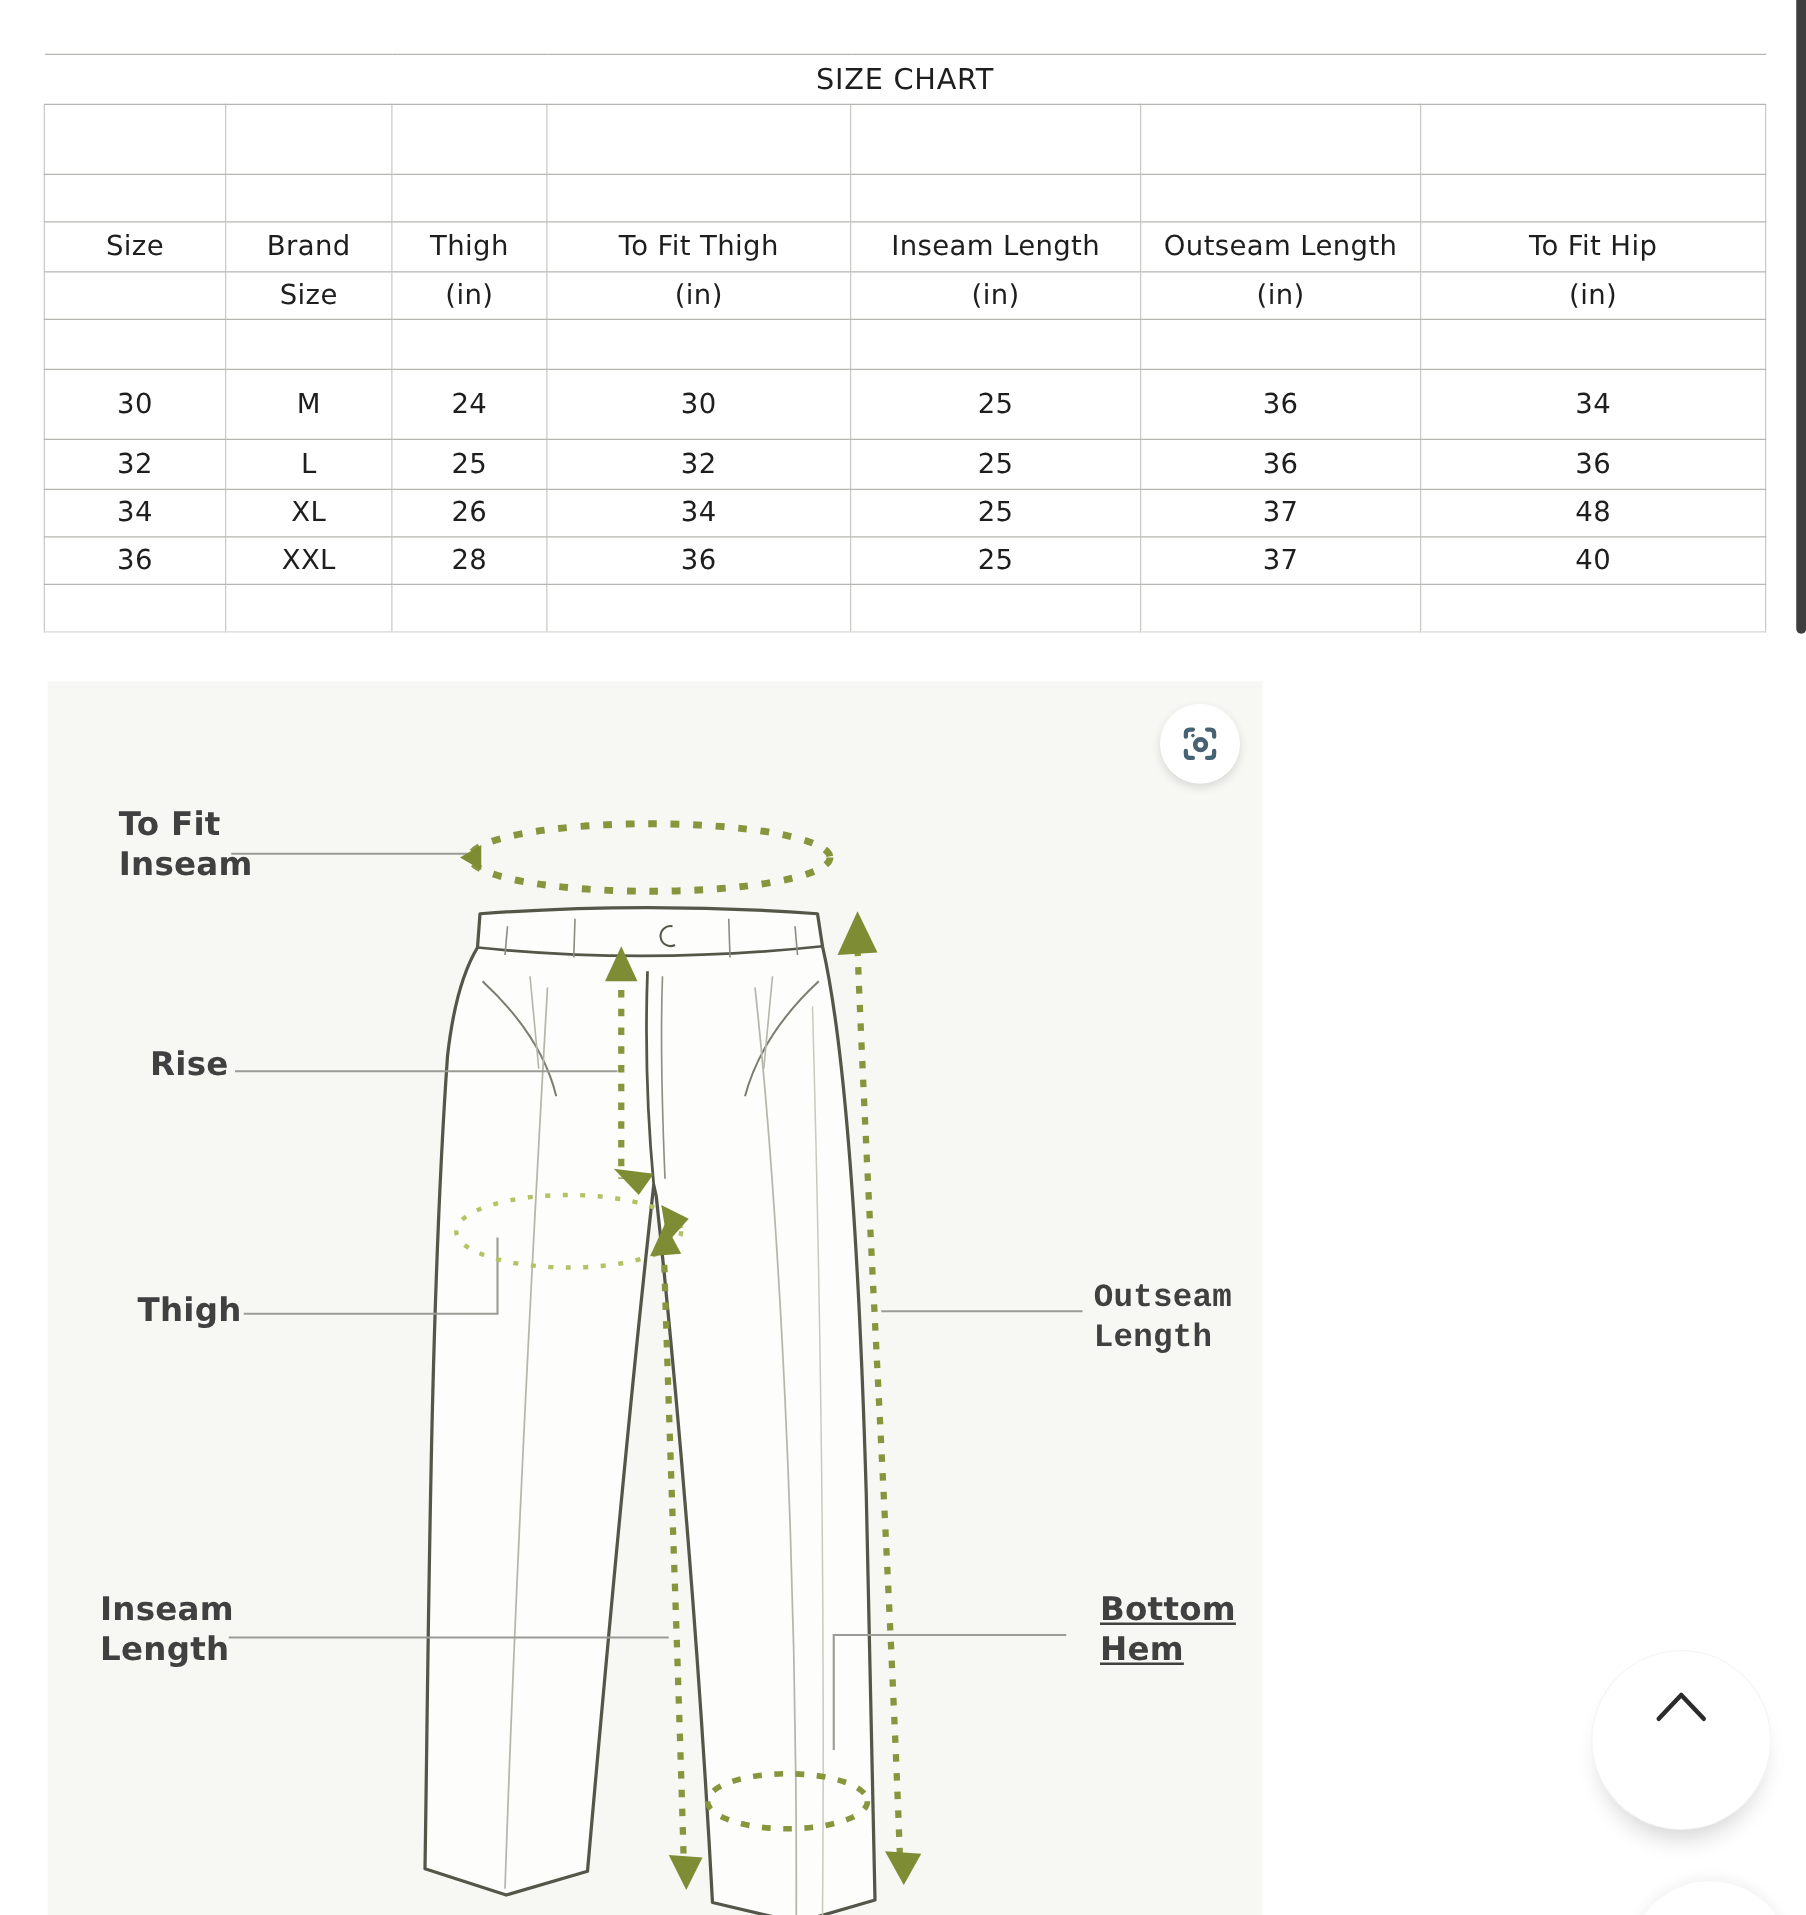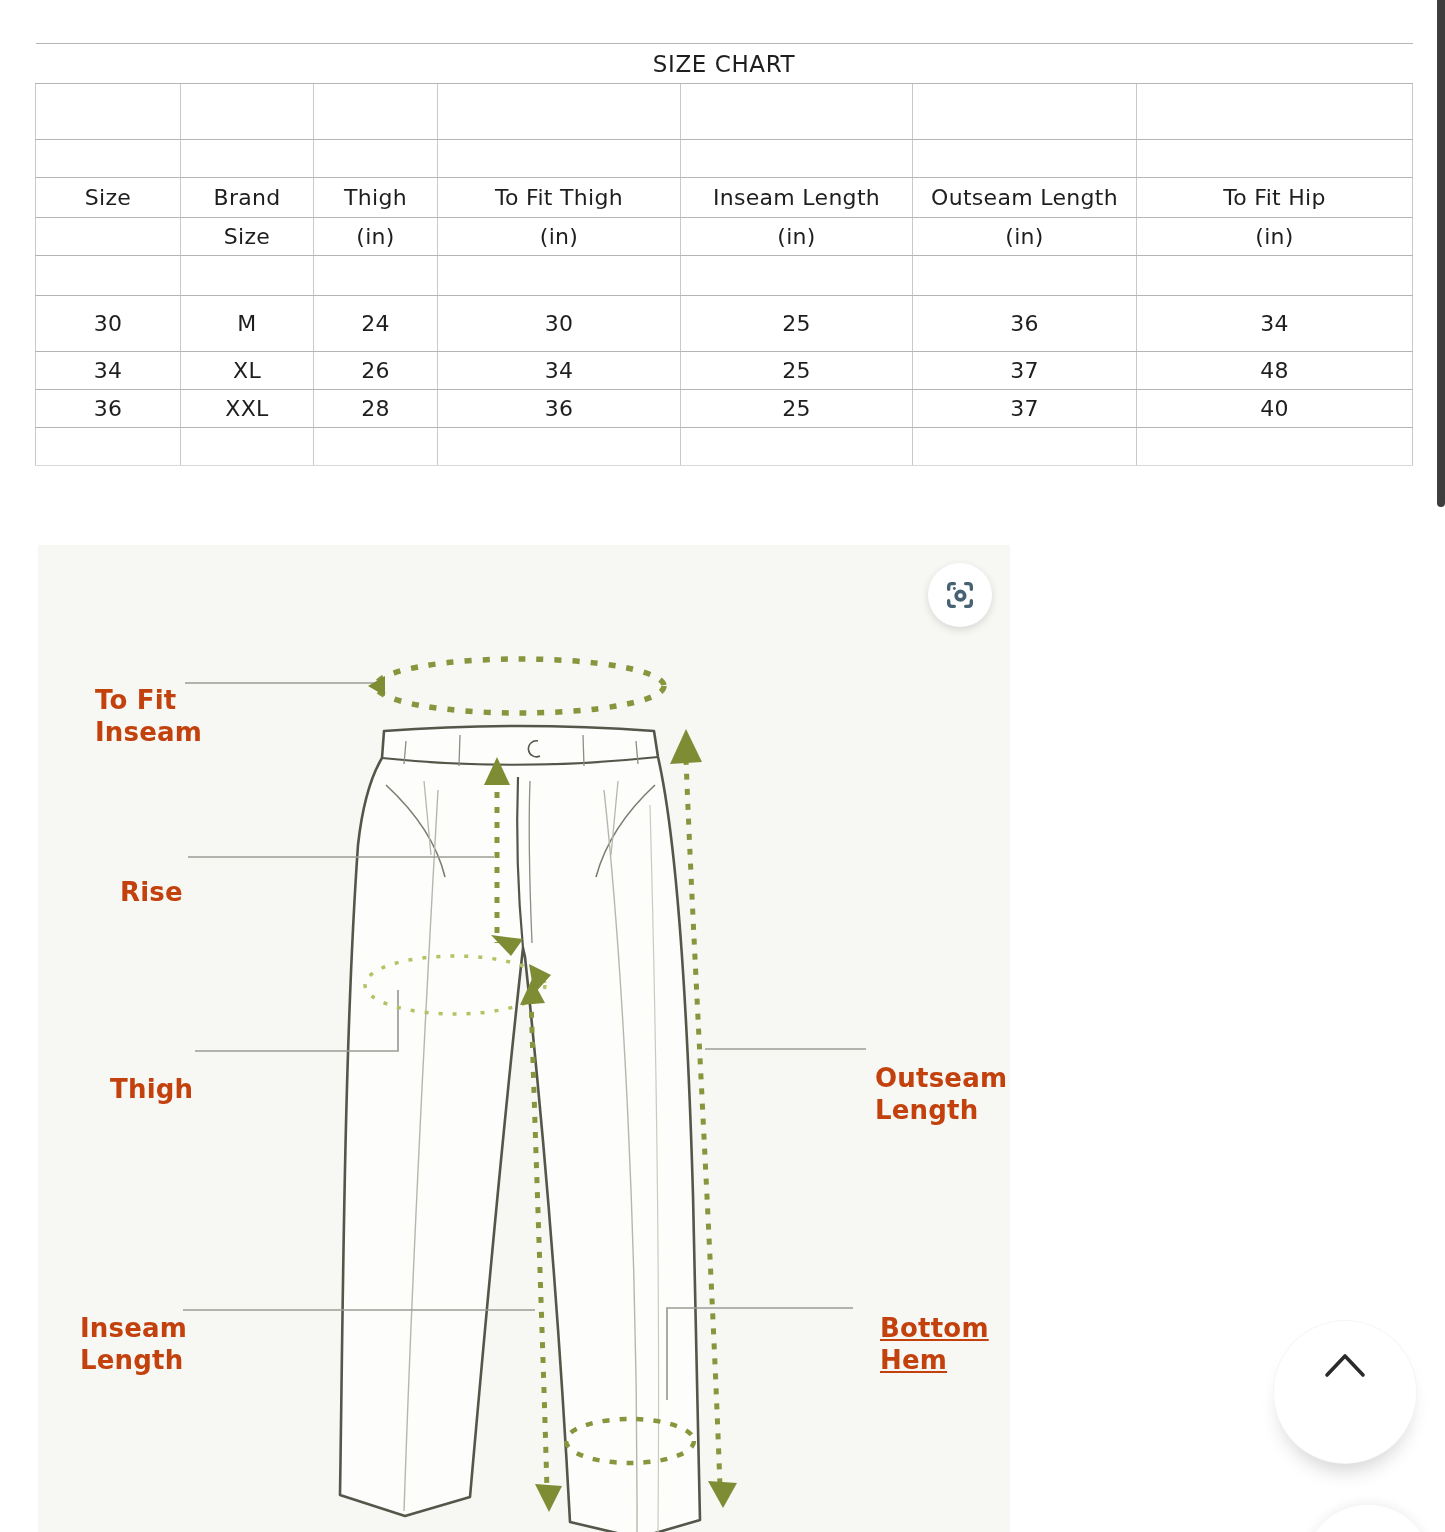--- a/index.html
+++ b/index.html
@@ -21,23 +21,22 @@
   table.sct td.title{border-left:none;border-right:none;font-size:23px;letter-spacing:.6px;margin-top:43px;}
   table.sct tr.hlast td{border-bottom:1px solid #d8d8d4;}
   .h40{height:40px}.h39{height:56px}.h38{height:38px}
   
   .panel{
     position:absolute;left:38px;top:545px;width:972px;height:987px;
     background:#f7f7f4;
   }
   .panel svg.scene{position:absolute;left:0;top:0;}
   .dlabel{
-    position:absolute;font-size:26px;font-weight:700;color:#c2410c;line-height:1.22;
+    position:absolute;font-size:26px;font-weight:700;color:#404040;line-height:1.22;
     letter-spacing:.2px;
-    margin-top:40px;
   }
   .lens-btn{
     position:absolute;left:890px;top:18px;width:64px;height:64px;border-radius:50%;
     background:#ffffff;box-shadow:0 3px 8px rgba(0,0,0,.13);border:0;
     display:flex;align-items:center;justify-content:center;cursor:pointer;padding:0;
   }
   
   .scroll-top{
     position:absolute;left:1273px;top:1320px;width:144px;height:144px;border-radius:50%;
     background:#ffffff;border:1px solid rgba(0,0,0,.04);
@@ -116,20 +115,29 @@
         <td></td>
   </tr>
   <tr class="h39">
     <td>30</td>
     <td>M</td>
     <td>24</td>
     <td>30</td>
     <td>25</td>
     <td>36</td>
     <td>34</td>
+  </tr>
+  <tr class="h40">
+    <td>32</td>
+    <td>L</td>
+    <td>25</td>
+    <td>32</td>
+    <td>25</td>
+    <td>36</td>
+    <td>36</td>
   </tr>
   <tr class="h38">
     <td>34</td>
     <td>XL</td>
     <td>26</td>
     <td>34</td>
     <td>25</td>
     <td>37</td>
     <td>48</td>
   </tr>
@@ -229,21 +237,21 @@
   <div class="dlabel" style="left:82px;top:292px;">
     <div>Rise</div>
   </div>
   <div class="dlabel" style="left:72px;top:489px;">
     <div>Thigh</div>
   </div>
   <div class="dlabel" style="left:42px;top:728px;">
     <div>Inseam</div>
     <div>Length</div>
   </div>
-  <div class="dlabel" style="left:837px;top:478px;">
+  <div class="dlabel" style="left:837px;top:478px;font-family:Liberation Mono, monospace;">
     <div>Outseam</div>
     <div>Length</div>
   </div>
   <div class="dlabel" style="left:842px;top:728px;text-decoration:underline;">
     <div>Bottom</div>
     <div>Hem</div>
   </div>
 
   <button class="lens-btn">
     <svg width="34" height="34" viewBox="0 0 24 24">

